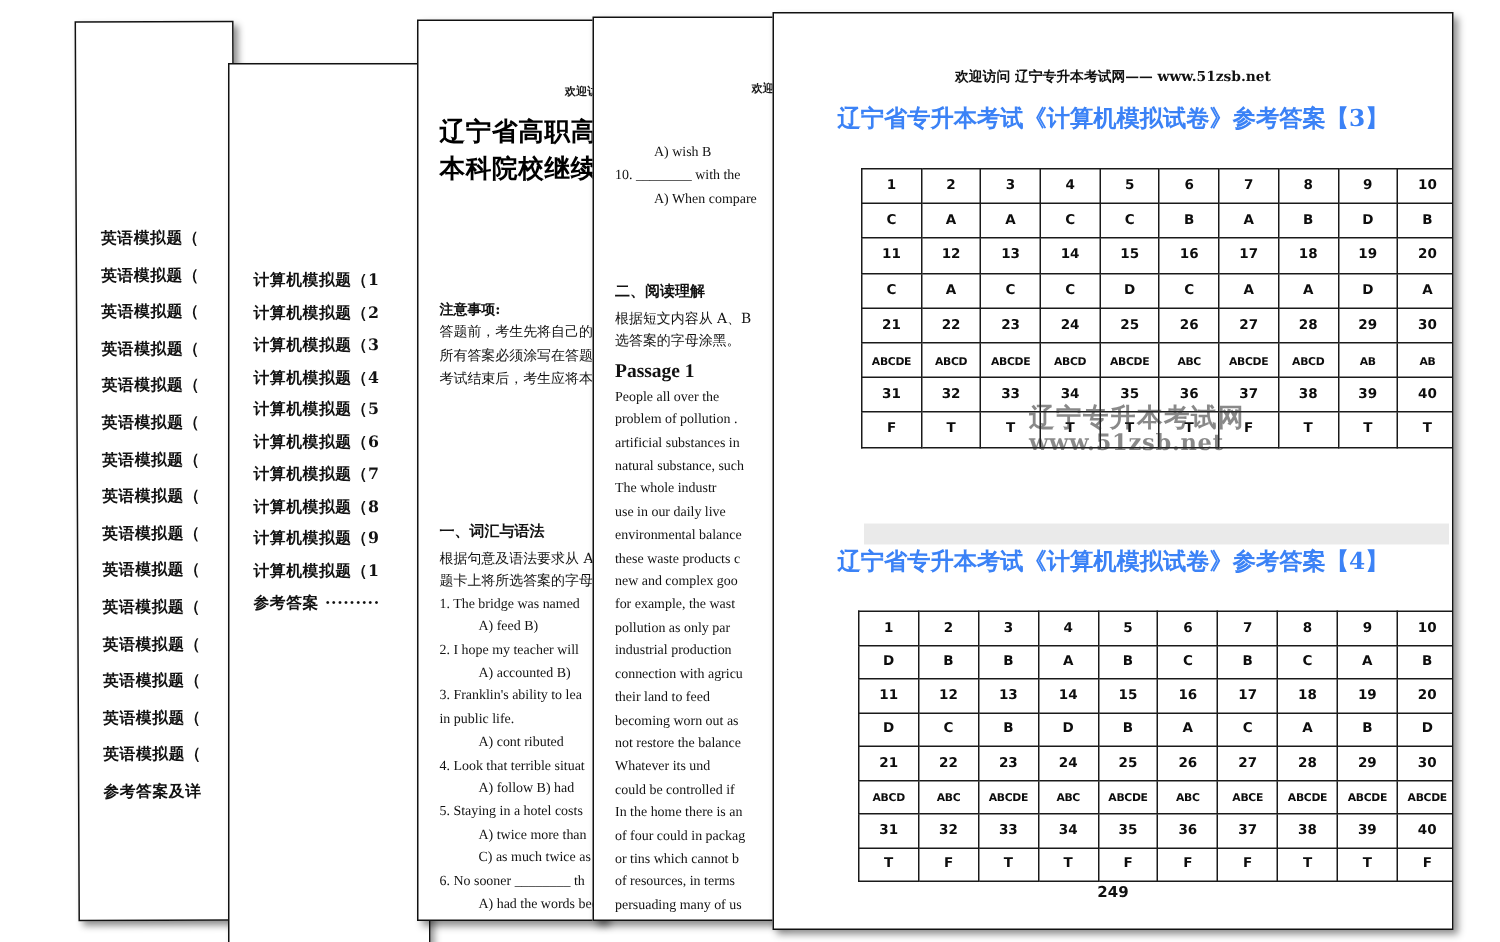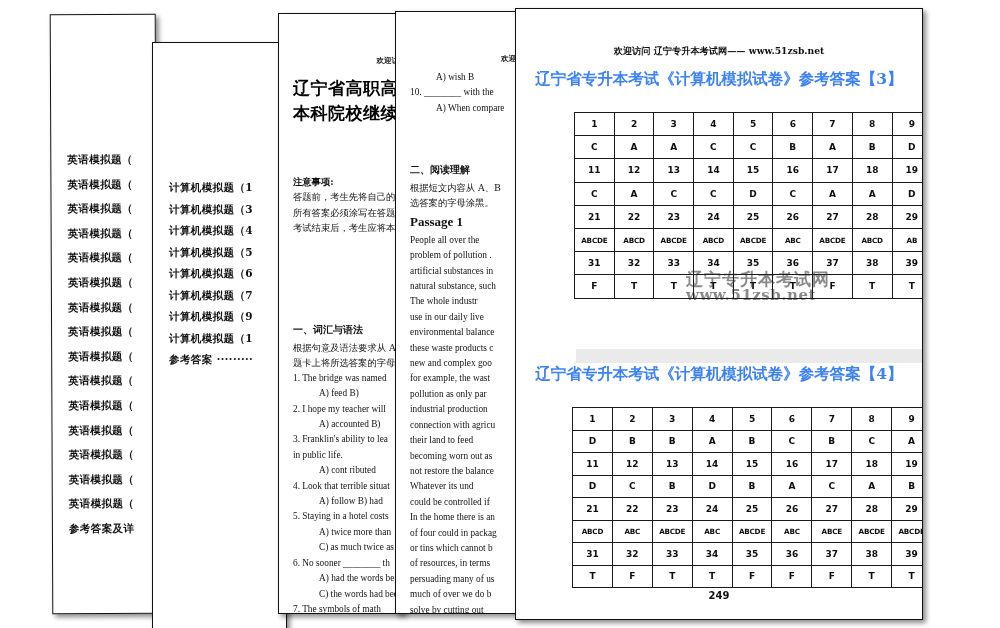--- a/index.html
+++ b/index.html
@@ -73,20 +73,21 @@
     font-family: "DejaVu Serif", "Liberation Serif", serif;
   }
   .body-col {
     position: absolute;
     left: 14px;
     right: 0;
     font-size: 9.3px;
     line-height: 15.4px;
     color: #121212;
     white-space: nowrap;
+    margin-top: 25px;
   }
   .body-col .cn { font-family: "DejaVu Serif","Liberation Serif",serif; }
   .body-col .b  { font-weight: 800; }
   .body-col .ind1 { padding-left: 26px; }
   .body-col .passage-h {
     font-size: 13px;
     font-weight: 900;
     line-height: 22px;
     font-family: "Liberation Serif", serif;
   }
@@ -94,21 +95,21 @@
     font-weight: 900;
     font-size: 10px;
     line-height: 20px;
     font-family: "DejaVu Serif","Liberation Serif",serif;
   }
 
   
   #front-page {
     left: 515px;
     top: 8px;
-    width: 408px;
+    width: 454px;
     height: 612px;
   }
   .front-header {
     position: absolute;
     top: 36px;
     left: 0;
     right: 0;
     text-align: center;
     font-size: 9.2px;
     font-weight: 700;
@@ -209,25 +210,27 @@
         <div class="toc-line">英语模拟题（</div>
         <div class="toc-line">英语模拟题（</div>
         <div class="toc-line">英语模拟题（</div>
         <div class="toc-line">参考答案及详</div>
       </div>
   </div>
 
   <div class="sheet shadowed" id="sheet-2" style="left:152px; top:13px; width:135px; height:601px;margin-top:29px;">
     <div class="toc-list" id="toc-computer" style="top:134px;">
         <div class="toc-line dense">计算机模拟题（1</div>
+        <div class="toc-line dense">计算机模拟题（2</div>
         <div class="toc-line dense">计算机模拟题（3</div>
         <div class="toc-line dense">计算机模拟题（4</div>
         <div class="toc-line dense">计算机模拟题（5</div>
         <div class="toc-line dense">计算机模拟题（6</div>
         <div class="toc-line dense">计算机模拟题（7</div>
+        <div class="toc-line dense">计算机模拟题（8</div>
         <div class="toc-line dense">计算机模拟题（9</div>
         <div class="toc-line dense">计算机模拟题（1</div>
         <div class="toc-line dense">参考答案 ·········</div>
       </div>
   </div>
 
   <div class="sheet shadowed" id="sheet-3" style="left:278px; top:13px; width:126px; height:601px;">
     <div class="mini-header" style="text-align:right; padding-right:4px;">欢迎访</div>
     <div class="doc-title">
       <div>辽宁省高职高</div>

